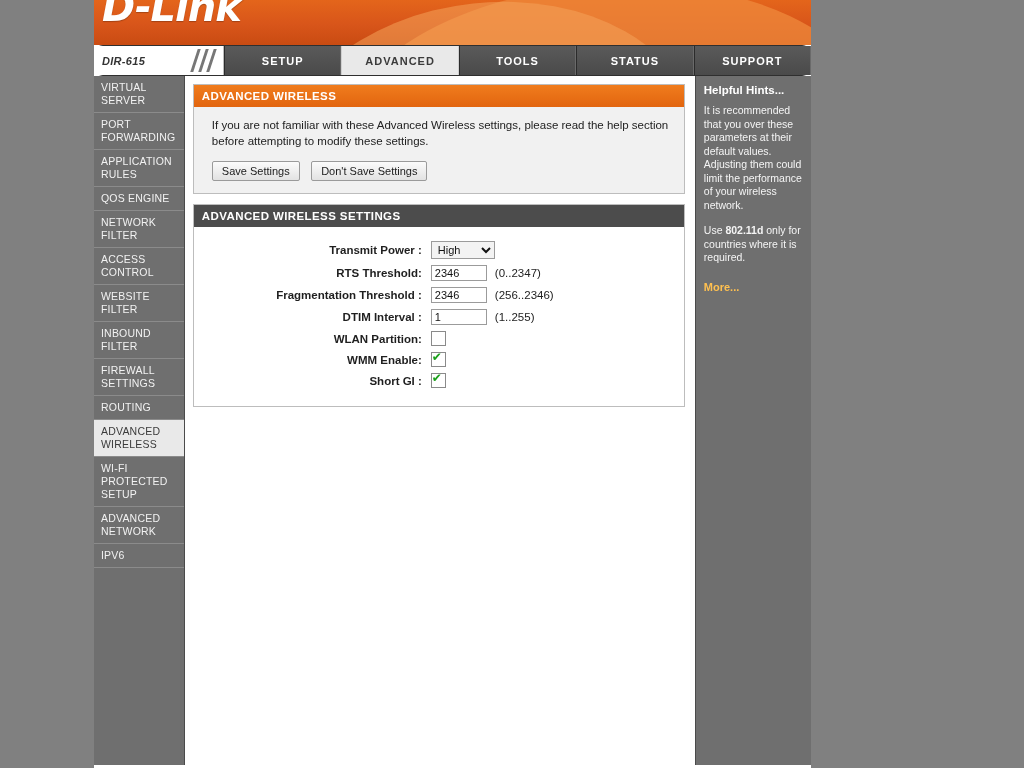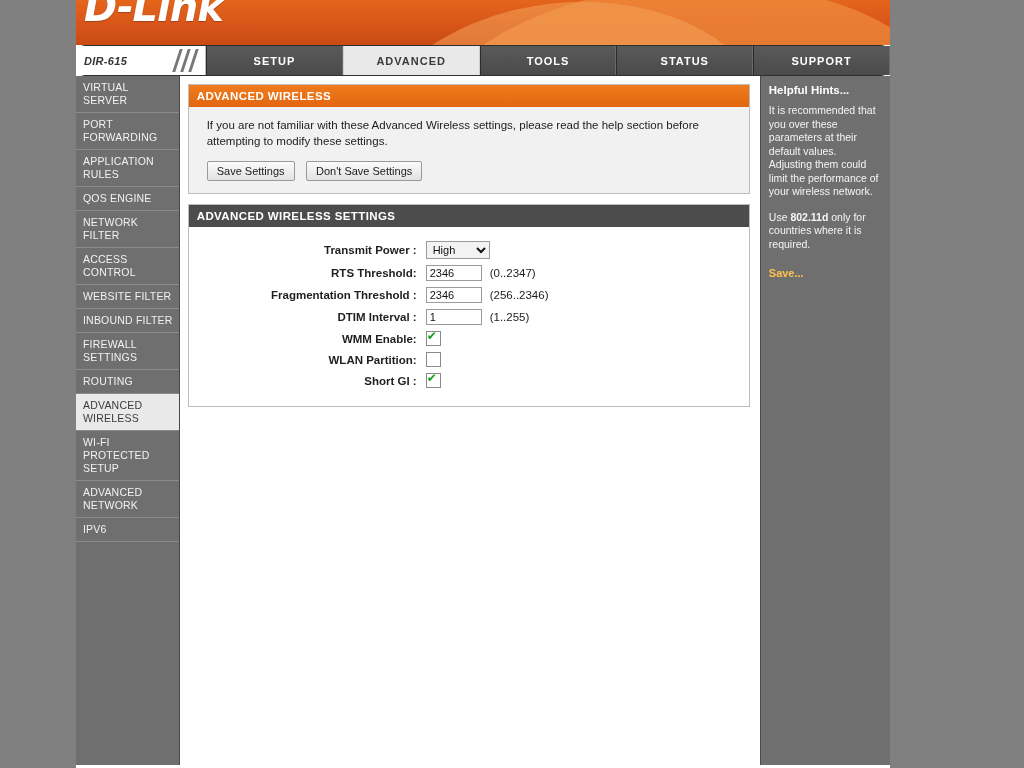--- a/index.html
+++ b/index.html
@@ -11,23 +11,23 @@
   #screen {
     position: relative;
     width: 1024px;
     height: 768px;
     background: #808080;
     overflow: hidden;
   }
   
   #page {
     position: absolute;
-    left: 76px;
+    left: 94px;
     top: 0;
-    width: 814px;
+    width: 717px;
     height: 768px;
     background: #ffffff;
   }
   
   #banner {
     position: relative;
     height: 45px;
     background: linear-gradient(180deg, #e4651b 0%, #d8551a 55%, #c94b12 100%);
     overflow: hidden;
   }
@@ -381,47 +381,47 @@
 
             <div class="form-row">
               <div class="form-label">DTIM Interval :</div>
               <div class="form-field">
                 <input class="txt" type="text" value="1" style="">
                 <span class="hint-paren">(1..255)</span>
               </div>
             </div>
 
             <div class="form-row">
+              <div class="form-label">WLAN Partition:</div>
+              <div class="form-field">
+                <span class="chk"></span>
+              </div>
+            </div>
+
+            <div class="form-row">
               <div class="form-label">WMM Enable:</div>
               <div class="form-field">
                 <span class="chk checked"></span>
-              </div>
-            </div>
-
-            <div class="form-row">
-              <div class="form-label">WLAN Partition:</div>
-              <div class="form-field">
-                <span class="chk"></span>
               </div>
             </div>
 
             <div class="form-row" style="margin-bottom:4px">
               <div class="form-label">Short GI :</div>
               <div class="form-field">
                 <span class="chk checked"></span>
               </div>
             </div>
 
           </div>
         </div>
 
       </div>
 
       <div id="hints">
         <h3>Helpful Hints...</h3>
         <p>It is recommended that you over these parameters at their default values. Adjusting them could limit the performance of your wireless network.</p>
         <p><span>Use </span><b>802.11d</b><span> only for countries where it is required.</span></p>
-        <a class="more" href="#">Save...</a>
+        <a class="more" href="#">More...</a>
       </div>
 
     </div>
   </div>
 </div>
 
 </body></html>

